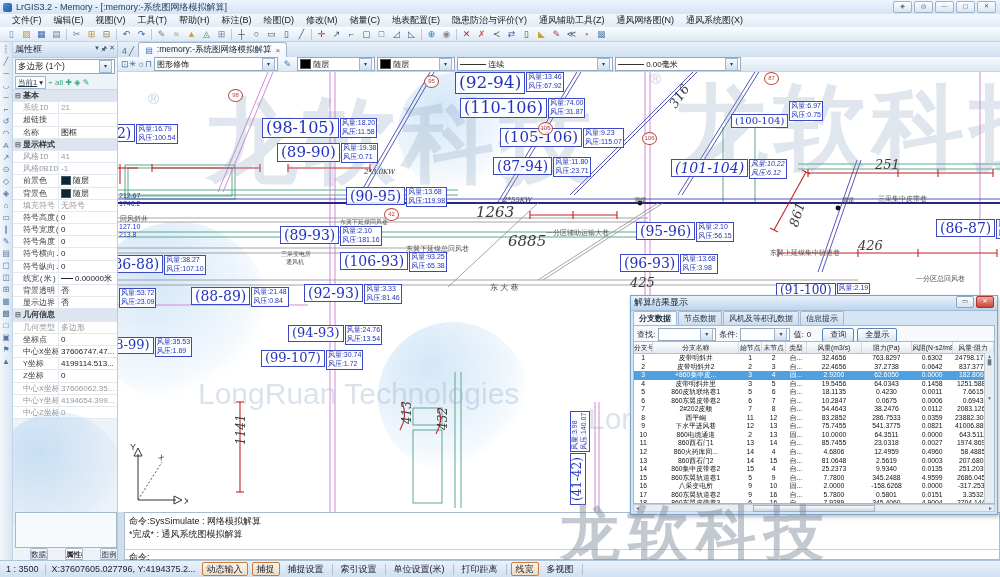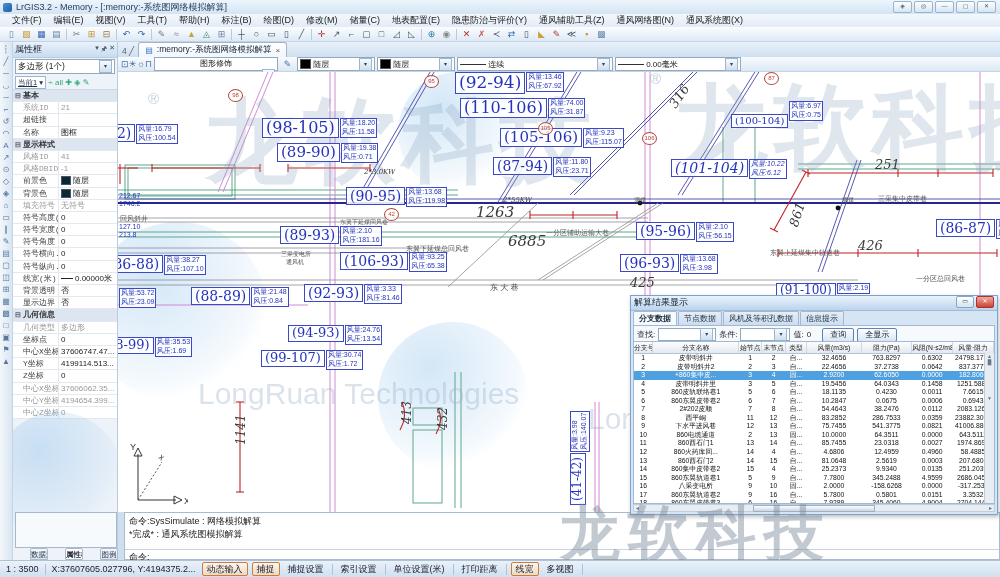--- a/index.html
+++ b/index.html
@@ -449,21 +449,21 @@
   <span id="tabnav">4 ╱</span>
   <span id="doctab">
     <span class="dicon">▤</span>
     <span>:memory:-系统图网络模拟解算</span>
     <span class="x">×</span>
   </span>
 </div>
 
 <div class="abs" id="ctoolbar">
   <span id="ct-icons"><span class="ticon">⊡</span><span class="ticon">☀</span><span class="ticon">☼</span><span class="ticon">⊓</span></span>
-  <span class="combo" style="width:118px;flex-direction:column;">
+  <span class="combo" style="width:118px;">
     <span>图形修饰</span>
       <span class="arr">▾</span>
     </span>
   <span class="ticon">✎</span>
   <span class="combo" style="width:72px;">
     <span class="sw"></span>&nbsp;<span>随层</span><span class="arr">▾</span></span>
   <span class="combo" style="width:72px;">
     <span class="sw"></span>&nbsp;<span>随层</span><span class="arr">▾</span></span>
   <span class="combo" style="width:150px;">
     <span class="linepr"></span>&nbsp;<span>连续</span><span class="arr">▾</span></span>

